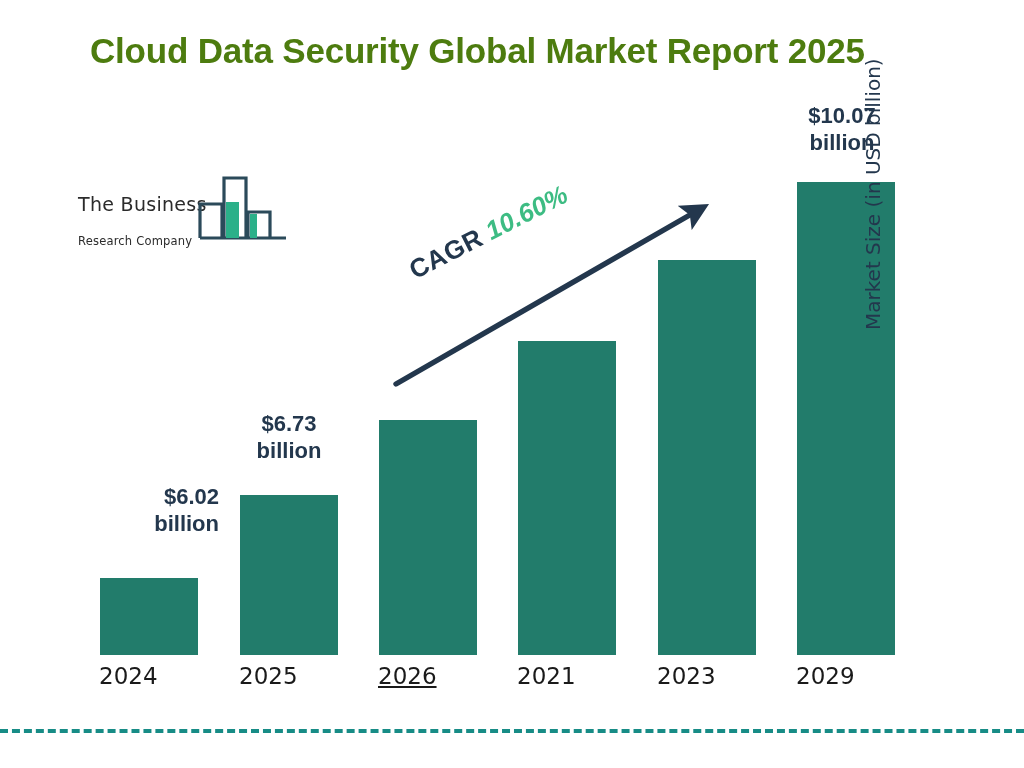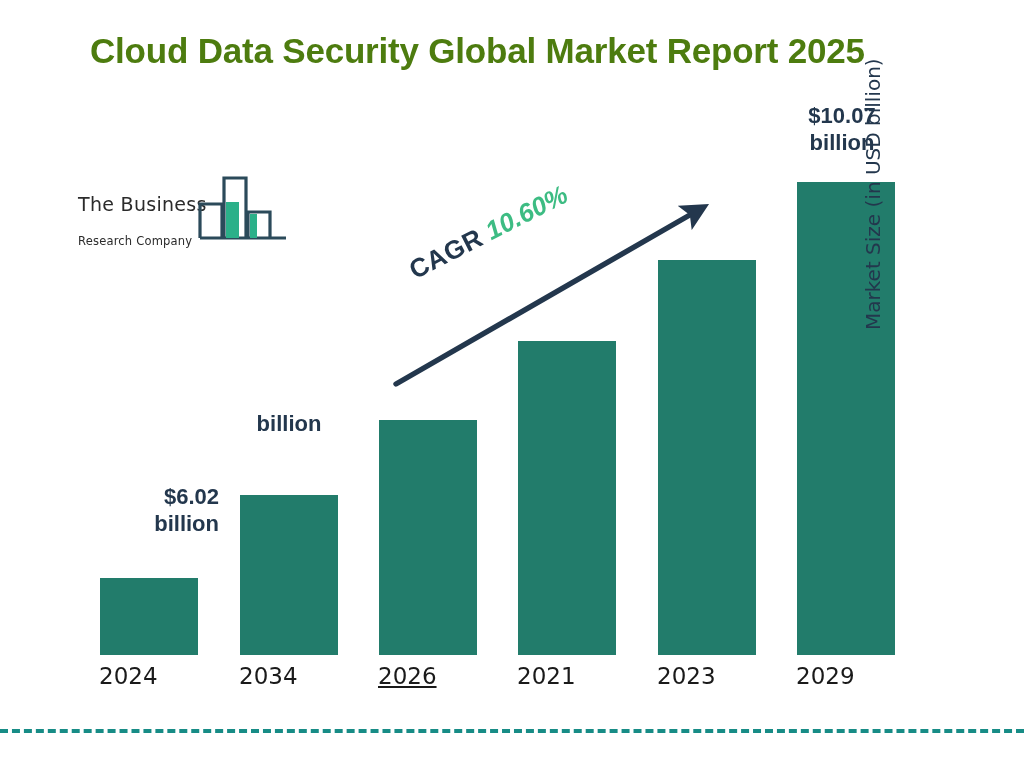--- a/index.html
+++ b/index.html
@@ -170,29 +170,30 @@
     <div class="bar" style="left:379px; top:420px; width:98px; height:235px;"></div>
     <div class="bar" style="left:518px; top:341px; width:98px; height:314px;"></div>
     <div class="bar" style="left:658px; top:260px; width:98px; height:395px;"></div>
     <div class="bar" style="left:797px; top:182px; width:98px; height:473px;"></div>
 
     <div class="bar-value" style="left:79px; top:484px; width:140px;text-align:right;">
       <div>$6.02</div>
       <div>billion</div>
     </div>
     <div class="bar-value" style="left:219px; top:411px; width:140px;">
+      <div>$6.73</div>
       <div>billion</div>
     </div>
     <div class="bar-value" style="left:772px; top:103px; width:140px;text-align:center;">
       <div>$10.07</div>
       <div>billion</div>
     </div>
 
     <div class="x-tick" style="left:99px; top:663px; width:100px;">2024</div>
-    <div class="x-tick" style="left:239px; top:663px; width:100px;">2034</div>
+    <div class="x-tick" style="left:239px; top:663px; width:100px;">2025</div>
     <div class="x-tick" style="left:378px; top:663px; width:100px;text-decoration:underline;">2026</div>
     <div class="x-tick" style="left:517px; top:663px; width:100px;">2021</div>
     <div class="x-tick" style="left:657px; top:663px; width:100px;">2023</div>
     <div class="x-tick" style="left:796px; top:663px; width:100px;">2029</div>
 
     <svg style="position:absolute; left:0; top:0;" width="1024" height="768">
       <defs>
         <marker id="arrowhead" markerWidth="5.2" markerHeight="5.2" refX="2.2" refY="2.6" orient="auto">
           <path d="M0,0 L5.2,2.6 L0,5.2 L1.1,2.6 Z" fill="#23374D"></path>
         </marker>

